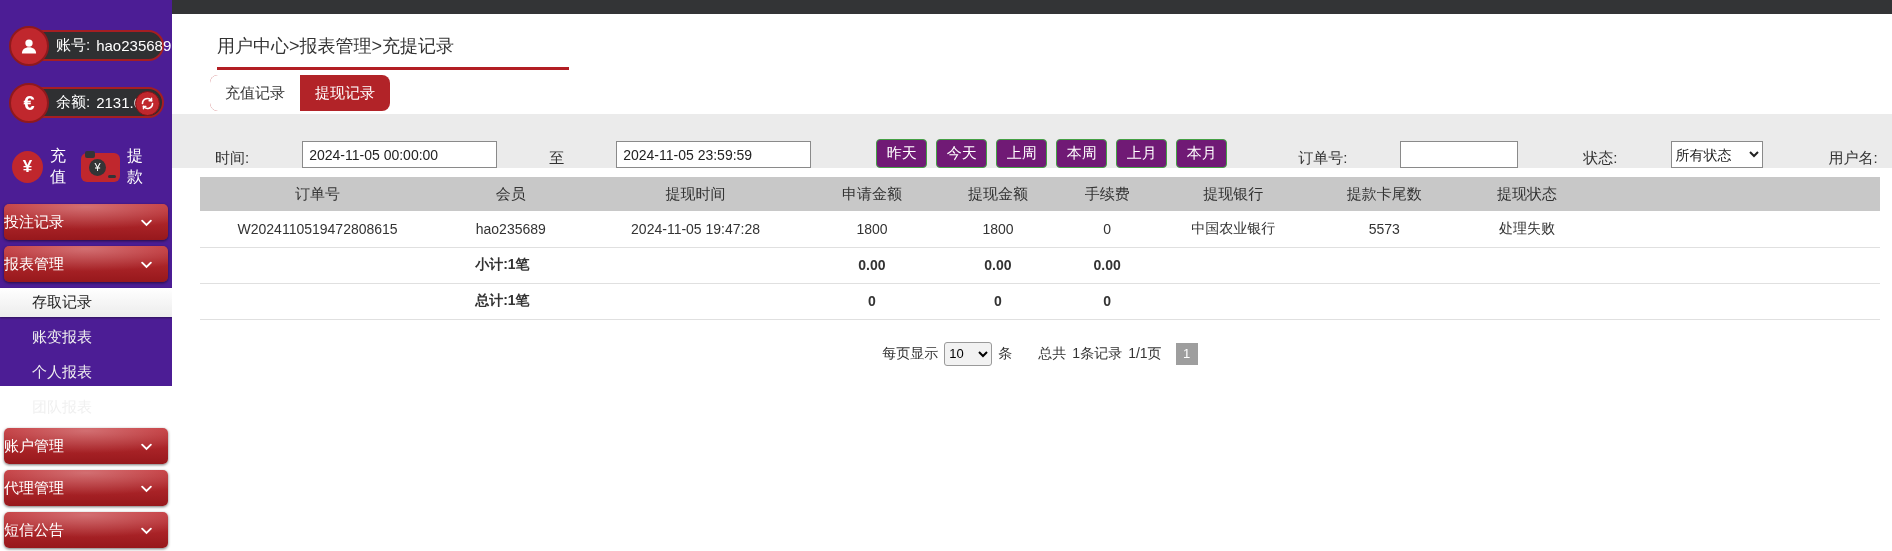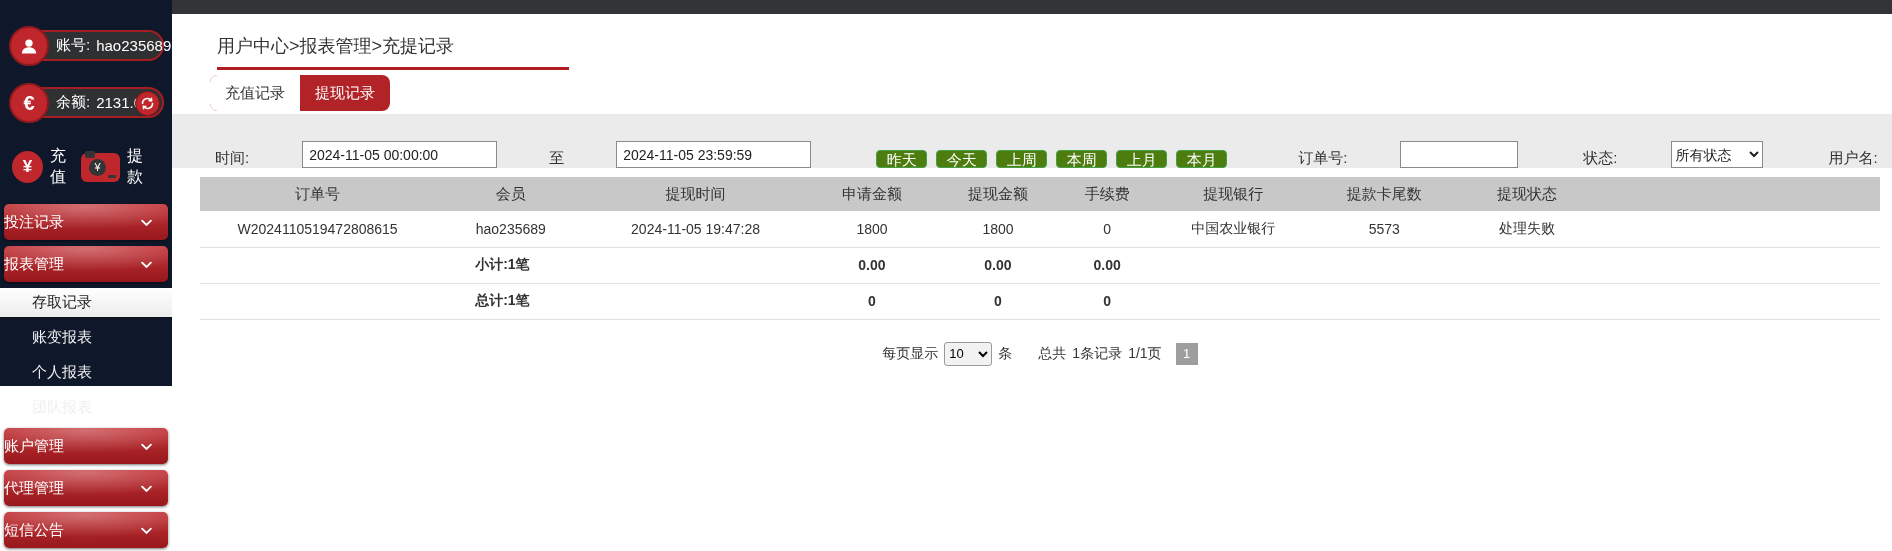--- a/index.html
+++ b/index.html
@@ -1,21 +1,21 @@
 <!DOCTYPE html>
 <html><head>
 <meta charset="utf-8">
 <style>
   * { margin:0; padding:0; box-sizing:border-box; }
   html,body { width:1892px; height:551px; overflow:hidden; background:#fff;
     font-family:"Liberation Sans","DejaVu Sans",sans-serif; color:#333; }
   .layout { display:flex; width:1892px; height:551px; }
 
   
-  .sidebar { width:172px; min-width:172px; background:#0f172a; height:386px; position:relative; }
+  .sidebar { width:172px; min-width:172px; background:#4c1d95; height:386px; position:relative; }
   .pill { position:relative; margin:0 8px 0 10px; height:31px; border:2px solid #a51e22; border-radius:17px;
     background:#2f3032; display:flex; align-items:center; padding-left:44px; color:#fff; font-size:15px; }
   .pill.account { margin-top:30px; }
   .pill.balance { margin-top:26px; }
   .pill .big-ico { position:absolute; left:-3px; top:-6px; width:40px; height:40px; border-radius:50%;
     background:#c0272d; border:2px solid #8f191d; display:flex; align-items:center; justify-content:center; }
   .pill .lbl { margin-right:6px; white-space:nowrap; }
   .refresh { position:absolute; right:2px; top:2px; width:25px; height:25px; border-radius:50%;
     background:#c0272d; border:1px solid #7e1316; display:flex; align-items:center; justify-content:center; cursor:pointer; }
   .actions { display:flex; align-items:center; justify-content:space-between; margin:28px 14px 0 12px; }
@@ -45,21 +45,21 @@
   .tab { padding:0 15px; line-height:36px; font-size:15px; cursor:pointer; }
   .tab.inactive { background:#ffffff; color:#333; }
   .tab.active { background:transparent; color:#fff; }
   .filterbar { margin-top:3px; background:#ebebeb; height:54px; display:flex; align-items:flex-end; padding-left:43px; font-size:15px;gap:47px; }
   .filterbar .lab { margin-right:6px; white-space:nowrap; }
   .tin { height:27px; border:1px solid #8a8a8a; background:#fff; font-size:14px; padding:0 6px;
     font-family:"Liberation Sans","DejaVu Sans",sans-serif; color:#222; }
   .date { width:198px; }
   .zhi { margin:0 5px; }
   .quick { display:flex; gap:9px; margin-left:18px; }
-  .gbtn { width:51px; height:18px; background:#4d7c0f; border:1px solid #44a044; border-radius:4px; color:#fff;
+  .gbtn { width:51px; height:29px; background:#701a75; border:1px solid #44a044; border-radius:4px; color:#fff;
     font-size:15px; cursor:pointer; font-family:inherit; }
   .sp24 { margin-left:24px; } .sp18 { margin-left:18px; }
   .short { width:118px; }
   .sel { height:27px; width:110px; border:1px solid #8a8a8a; background:#fff; font-size:14px; font-family:inherit; color:#222; }
   .chk { appearance:none; -webkit-appearance:none; width:20px; height:20px; border:1px solid #c6c6c6; border-radius:4px;
     background:#fff; margin-left:26px; cursor:pointer; }
   .chklab { margin-left:9px; }
   .qbtn { margin-left:22px; width:62px; height:22px; background:#b5211e; border:1px solid #9a1a18; border-radius:4px;
     color:#fff; font-size:15px; cursor:pointer; font-family:Liberation Serif, serif; }
 

